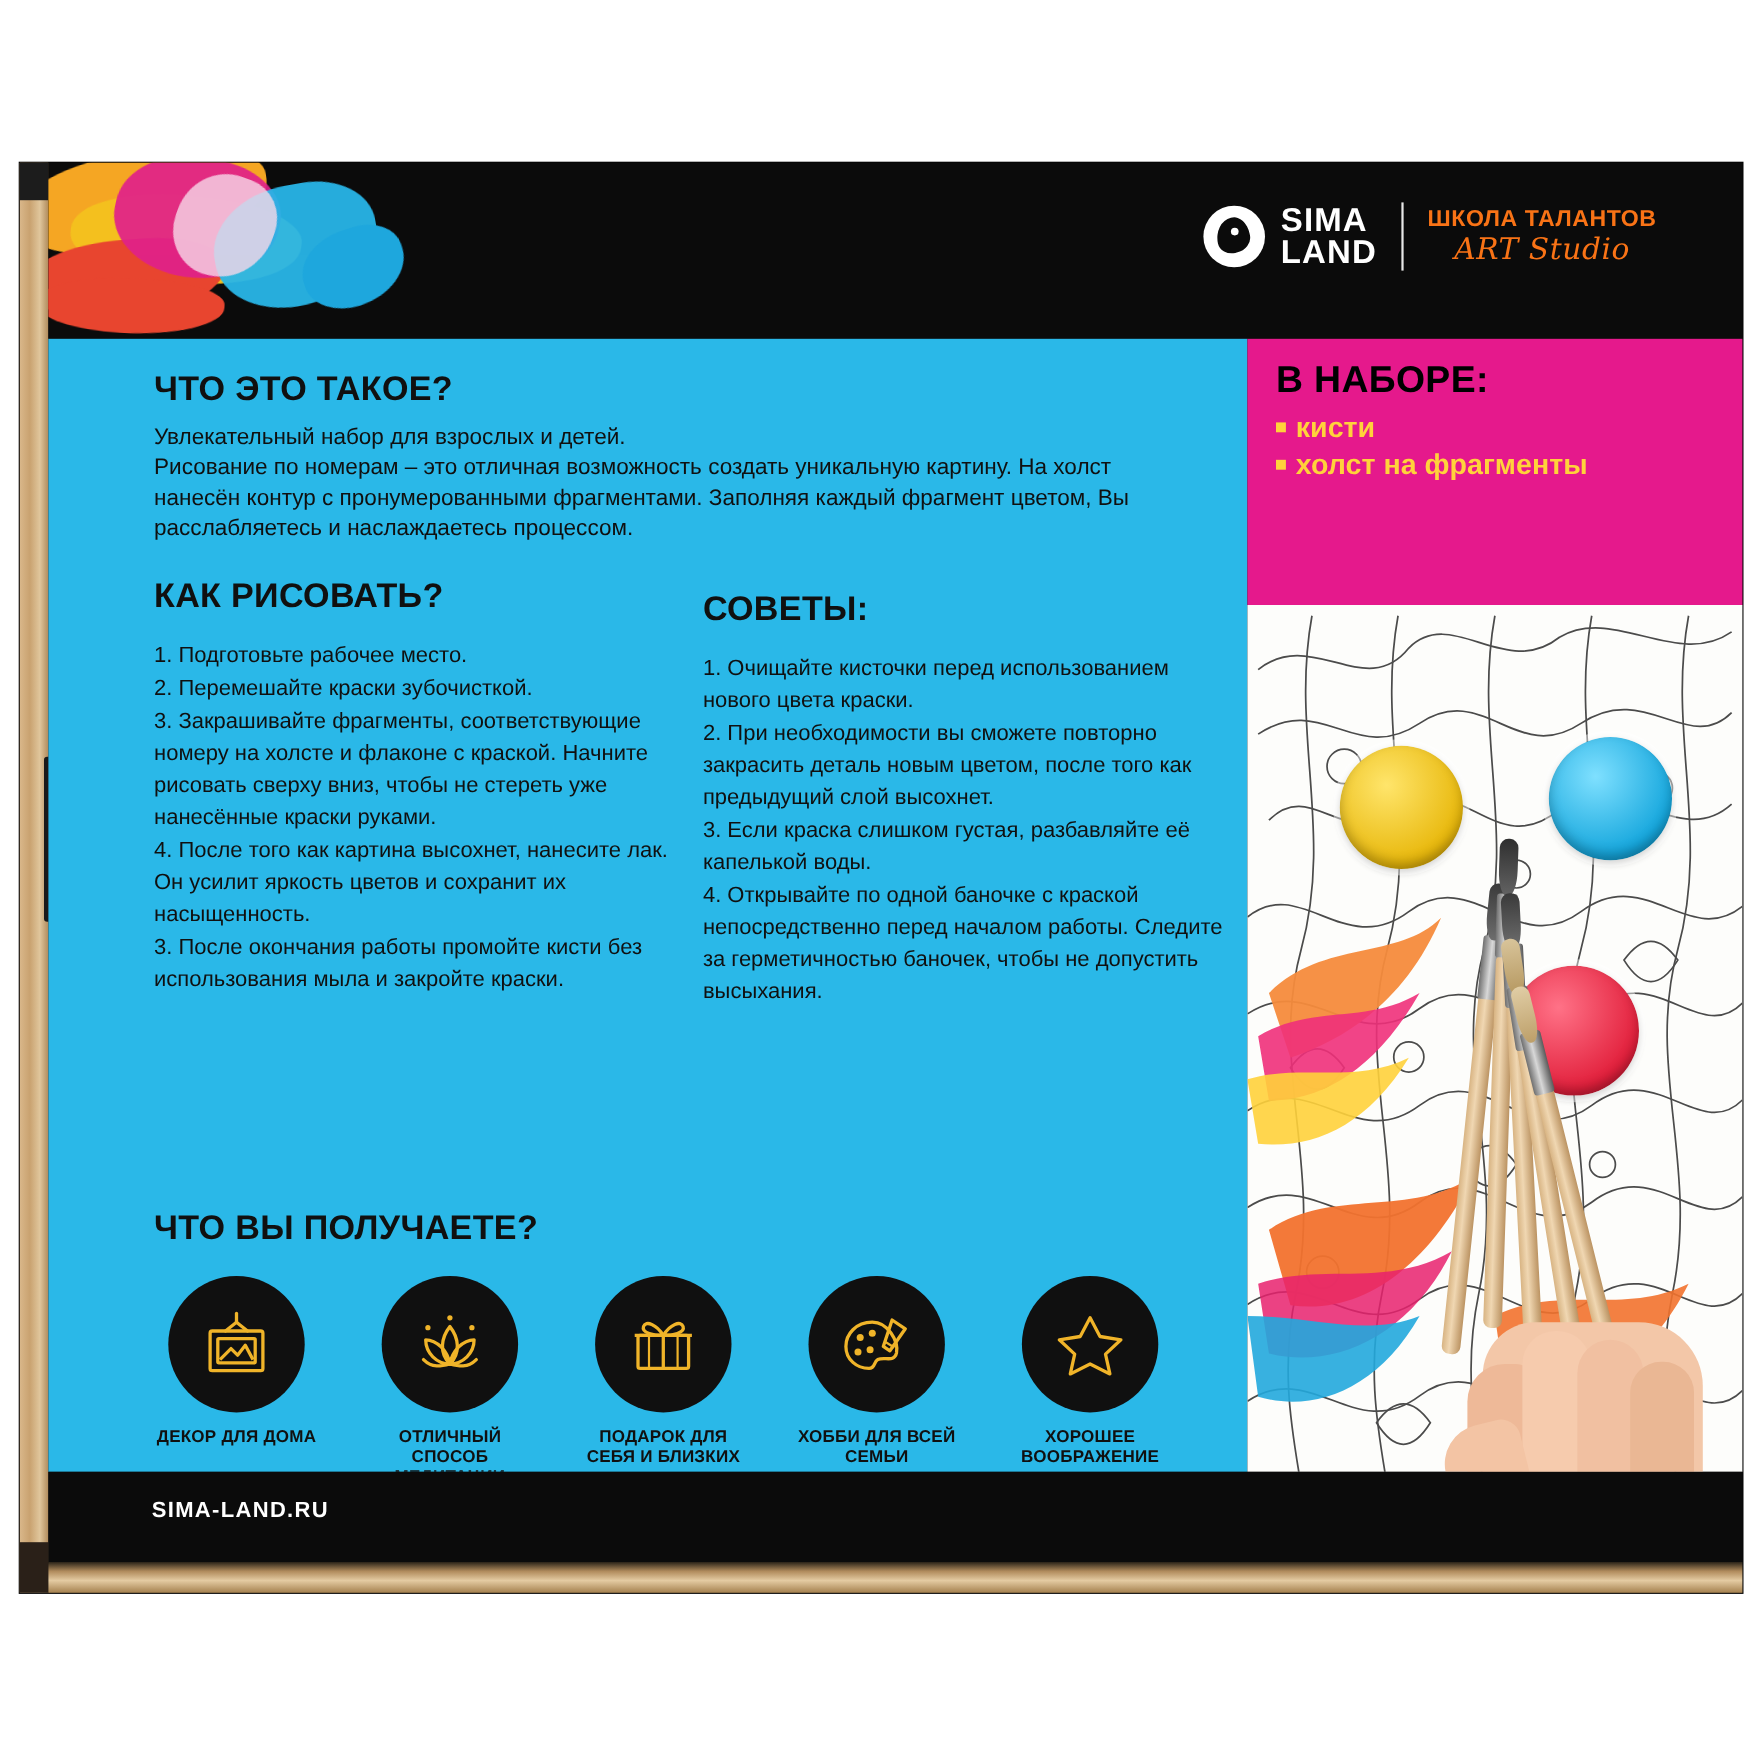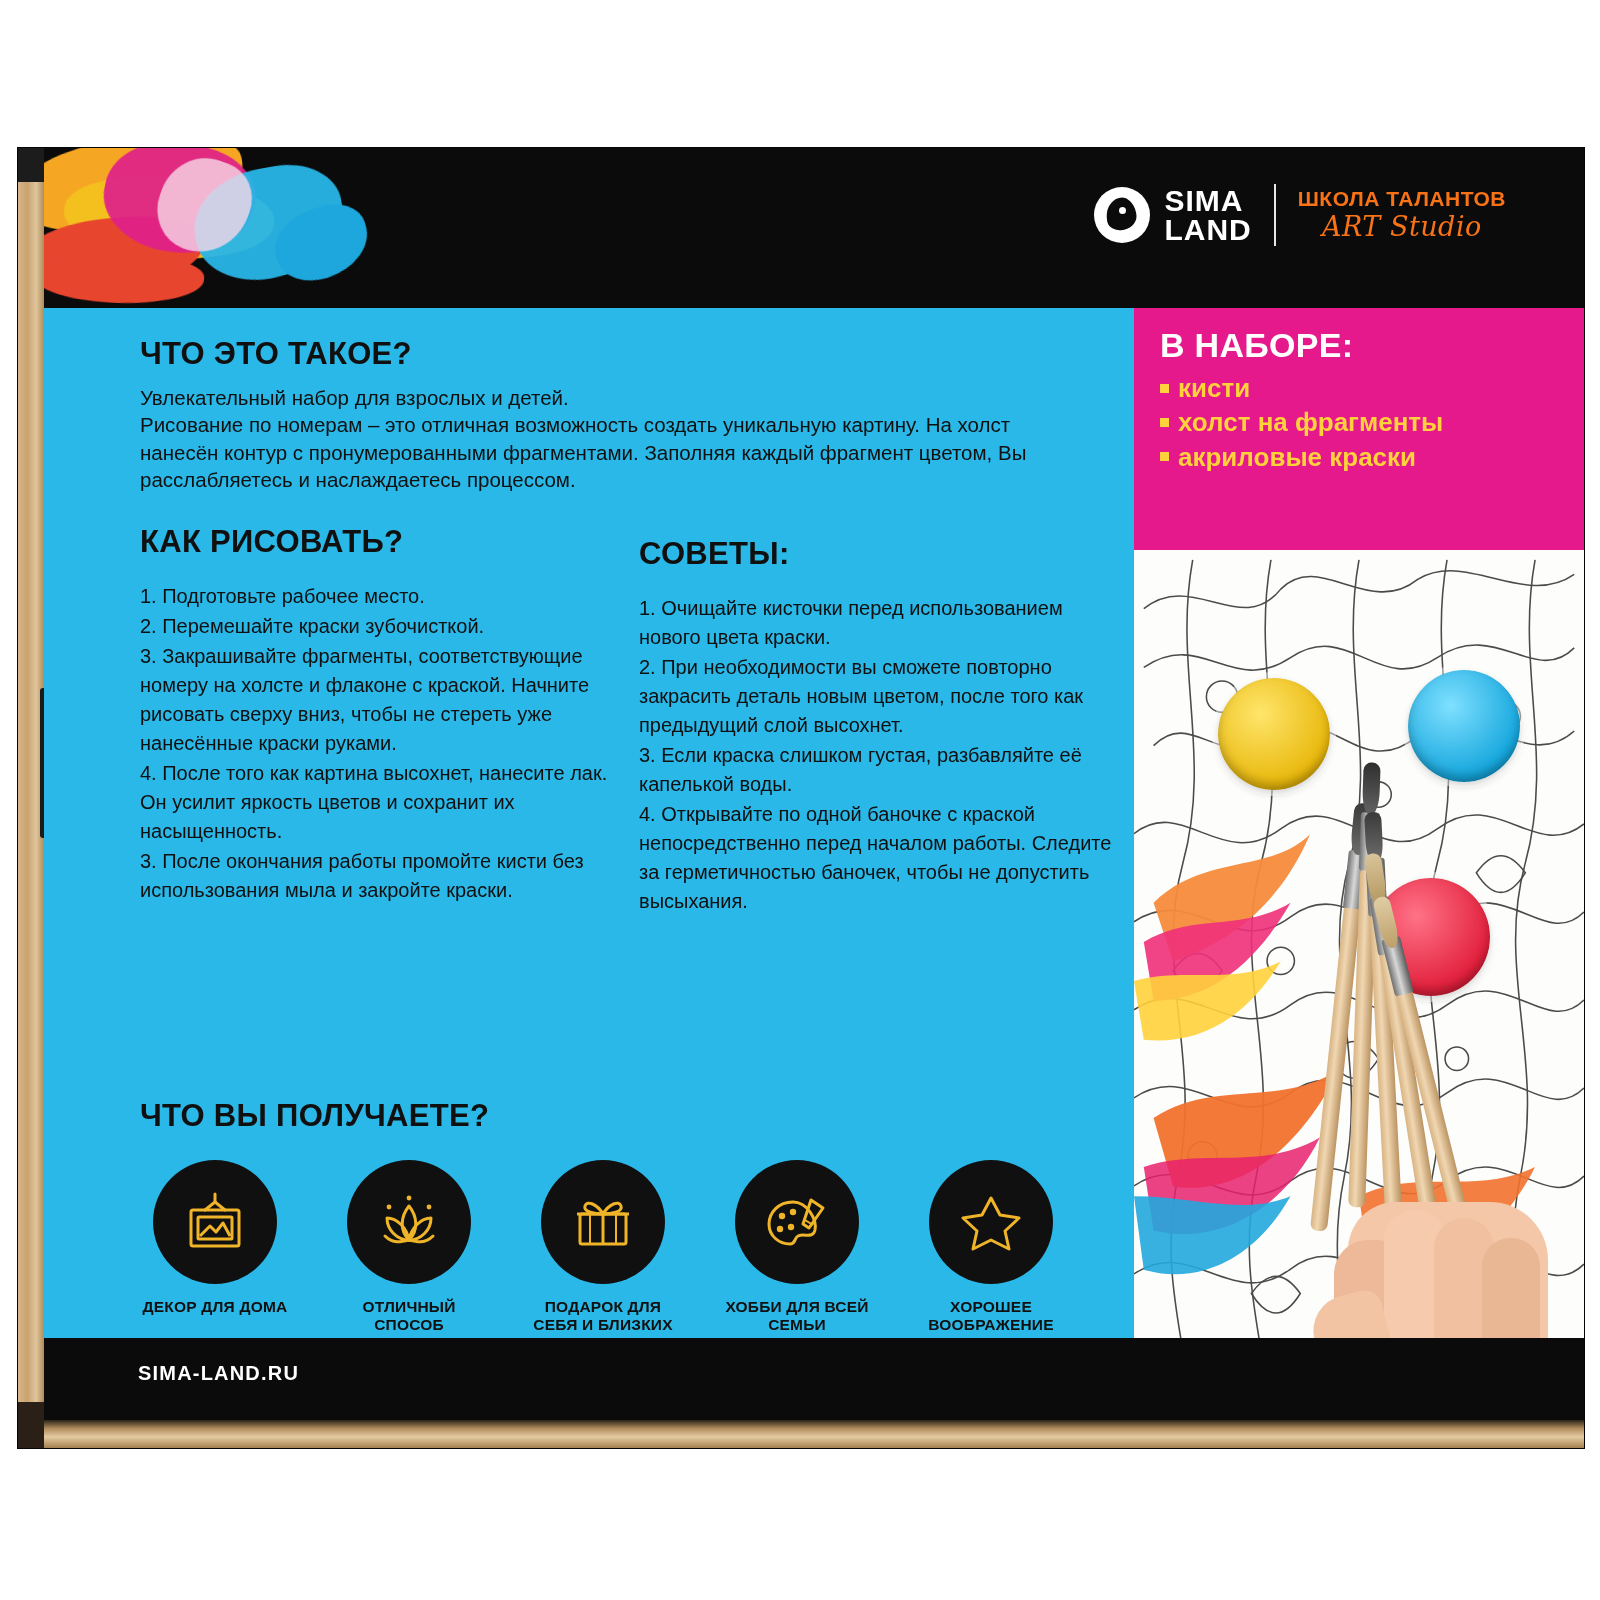--- a/index.html
+++ b/index.html
@@ -255,21 +255,21 @@
     position: absolute;
     left: 1116px;
     top: 160px;
     right: 0;
     height: 242px;
     background: #e5198c;
     padding: 18px 26px 0 26px;
     box-sizing: border-box;
   }
   .set-title {
-    color: #ffffff;
+    color: #000000;
     font-size: 34px;
     font-weight: bold;
     margin: 0 0 6px 0;
     text-transform: uppercase;
     letter-spacing: .3px;
   }
   .set-item {
     color: #ffd23b;
     font-size: 26px;
     font-weight: bold;
@@ -511,21 +511,20 @@
         </div>
 
       </div>
     </div>
   </div>
 
   <div class="magenta-panel">
     <h2 class="set-title">В НАБОРЕ:</h2>
     <div class="set-item"><span class="bullet"></span><span>кисти</span></div>
     <div class="set-item"><span class="bullet"></span><span>холст на фрагменты</span></div>
-    <div class="set-item"><span class="bullet"></span><span>акриловые краски</span></div>
   </div>
 
   <div class="photo-panel">
 
     <svg class="doodle" viewBox="0 0 460 900" preserveAspectRatio="none">
       <g stroke="#2c2c2c" stroke-width="1.6" fill="none">
         <path d="M10 60 C60 20 110 90 150 40 C190 0 240 70 290 30 C340 0 400 60 450 25"></path>
         <path d="M10 120 C70 80 100 150 160 110 C220 70 250 150 310 110 C370 70 410 140 450 100"></path>
         <path d="M20 200 C60 160 90 230 140 190 C200 150 230 240 290 190 C350 150 400 230 450 185"></path>
         <path d="M0 290 C50 250 90 330 150 285 C210 240 250 330 310 285 C370 240 410 320 460 280"></path>

